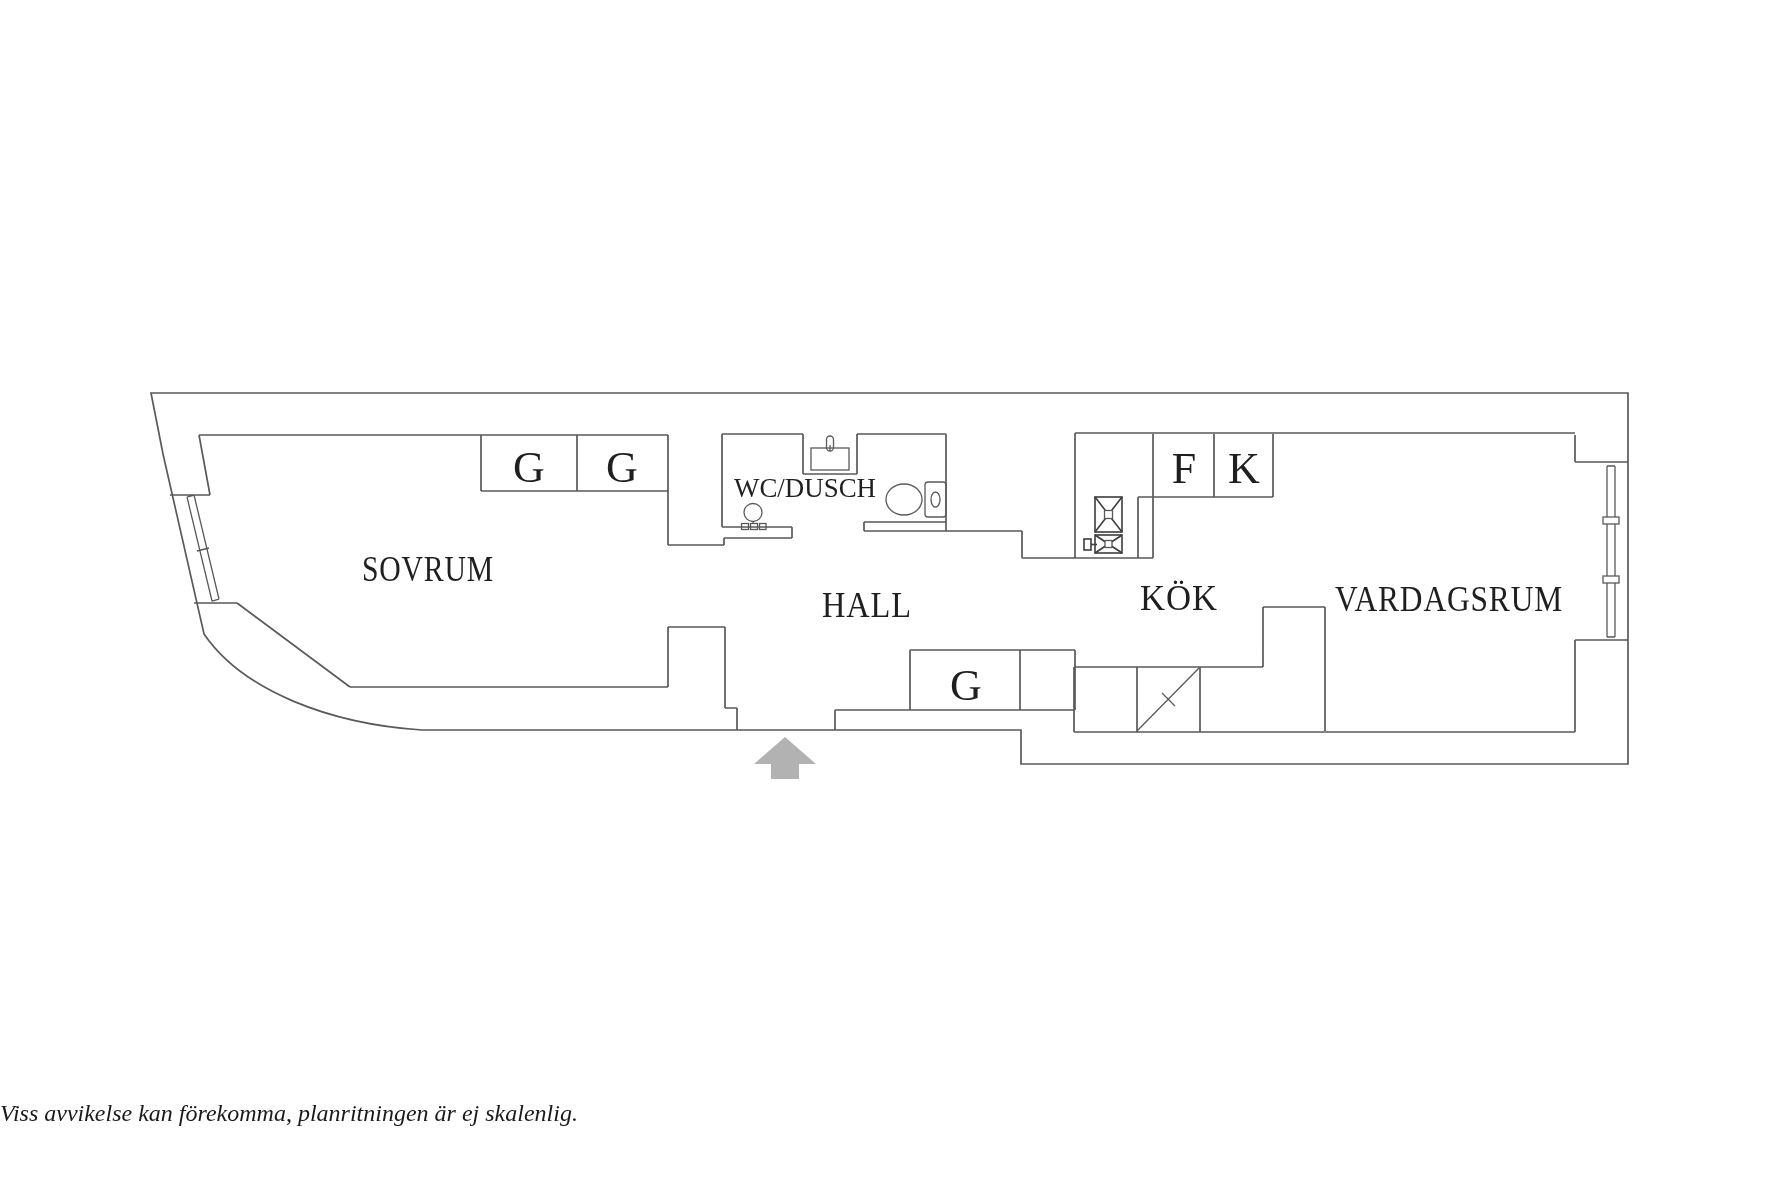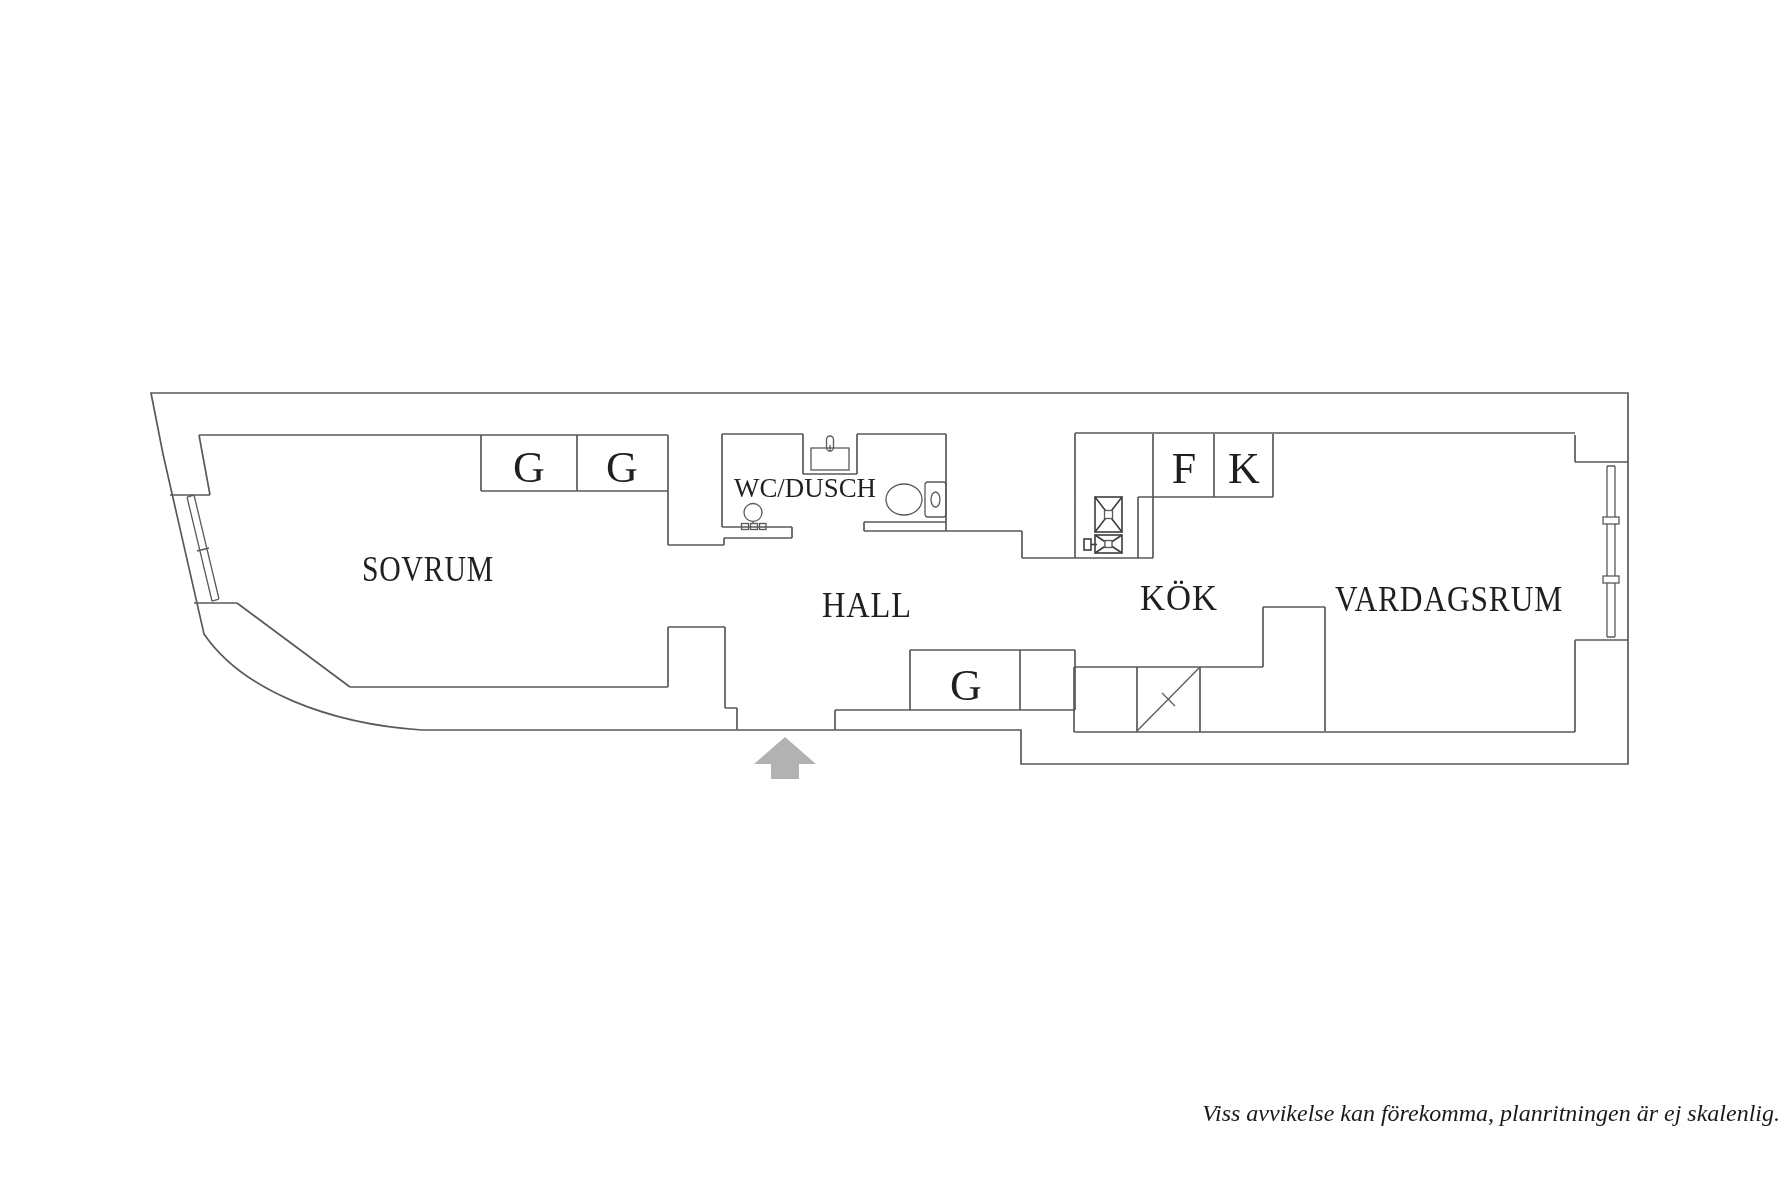--- a/index.html
+++ b/index.html
@@ -20,21 +20,21 @@
   .wall{fill:none;stroke:var(--wall);stroke-width:1.7;stroke-linecap:butt;stroke-linejoin:miter;}
   .thin{fill:none;stroke:var(--wall);stroke-width:1.3;}
   .sym{fill:none;stroke:#3d3d3d;stroke-width:1.6;}
   .whitefill{fill:#ffffff;stroke:var(--wall);stroke-width:1.3;}
   .room-label{fill:var(--label);font-size:36px;letter-spacing:1px;}
   .small-label{fill:var(--label);font-size:27px;}
   .closet-label{fill:var(--label);font-size:44px;}
   text{font-family:"Liberation Serif", serif;}
   .caption{
     position:absolute;left:0;top:1100px;width:100%;
-    text-align:right;
+    text-align:left;
     font-style:italic;
     font-size:24px;
     color:#1a1a1a;
   }
 </style>
 </head>
 <body>
 
 <div class="stage">
   <svg width="1780" height="1187" viewBox="0 0 1780 1187">

